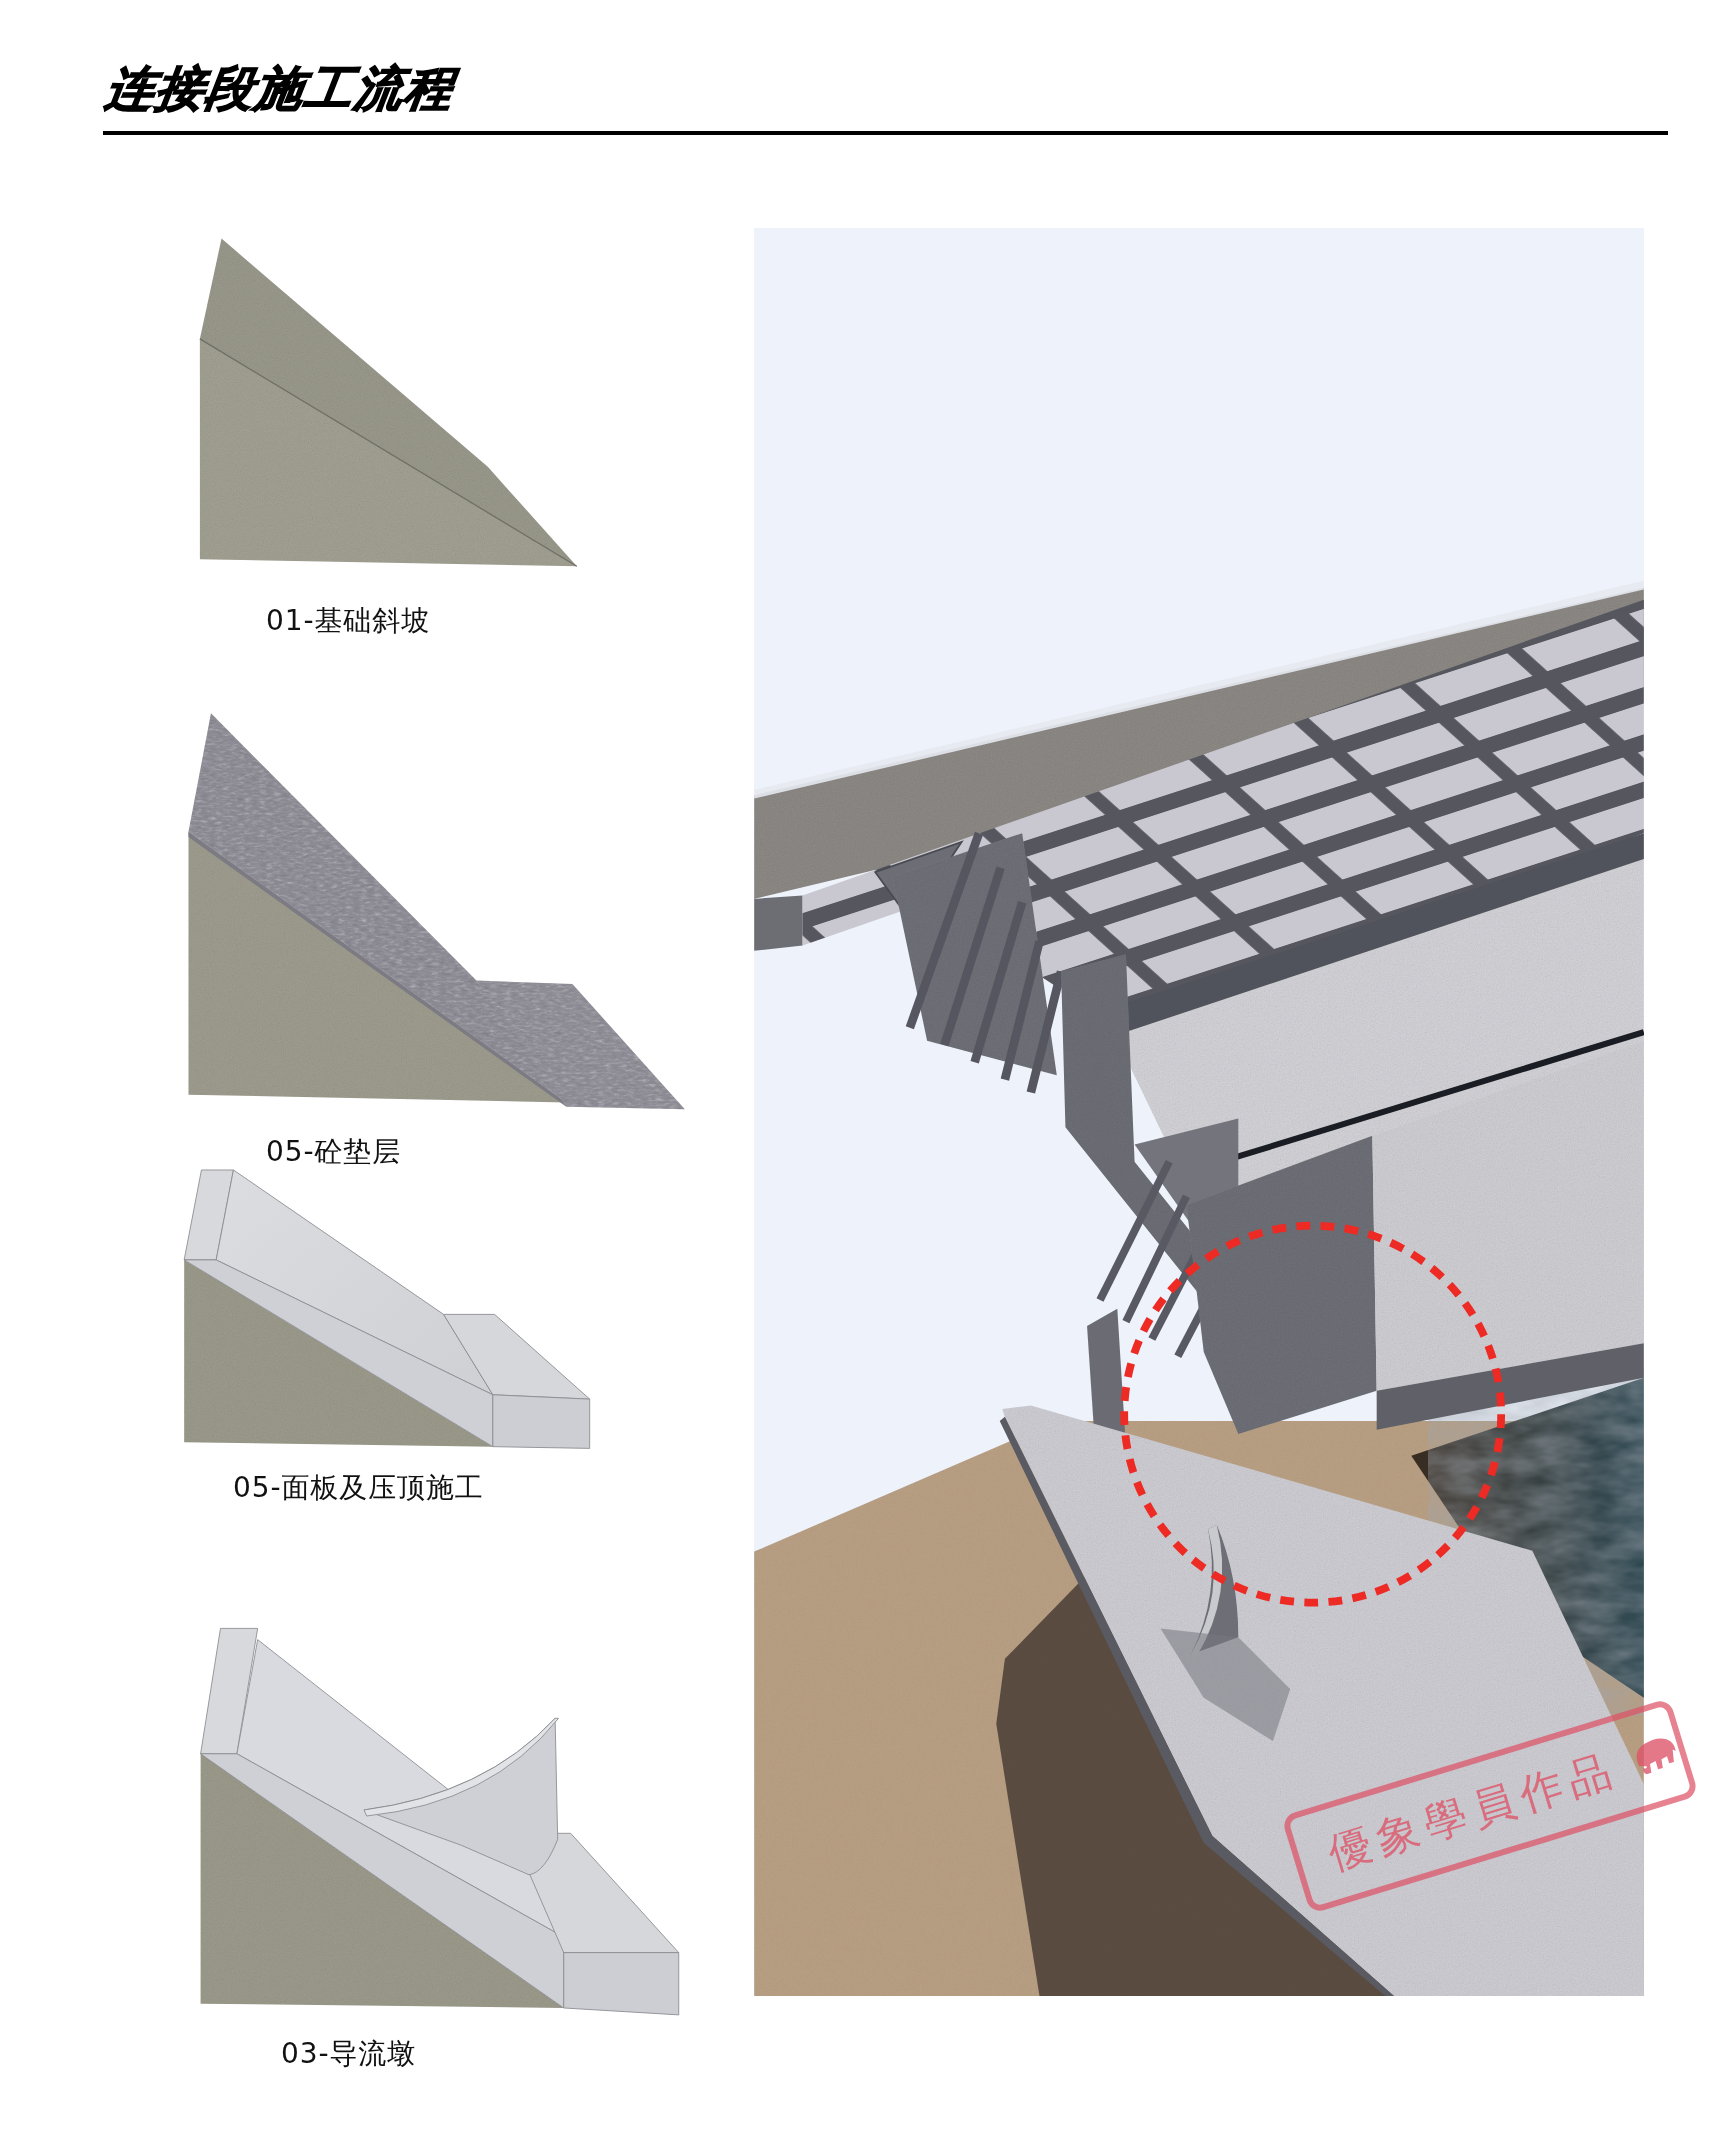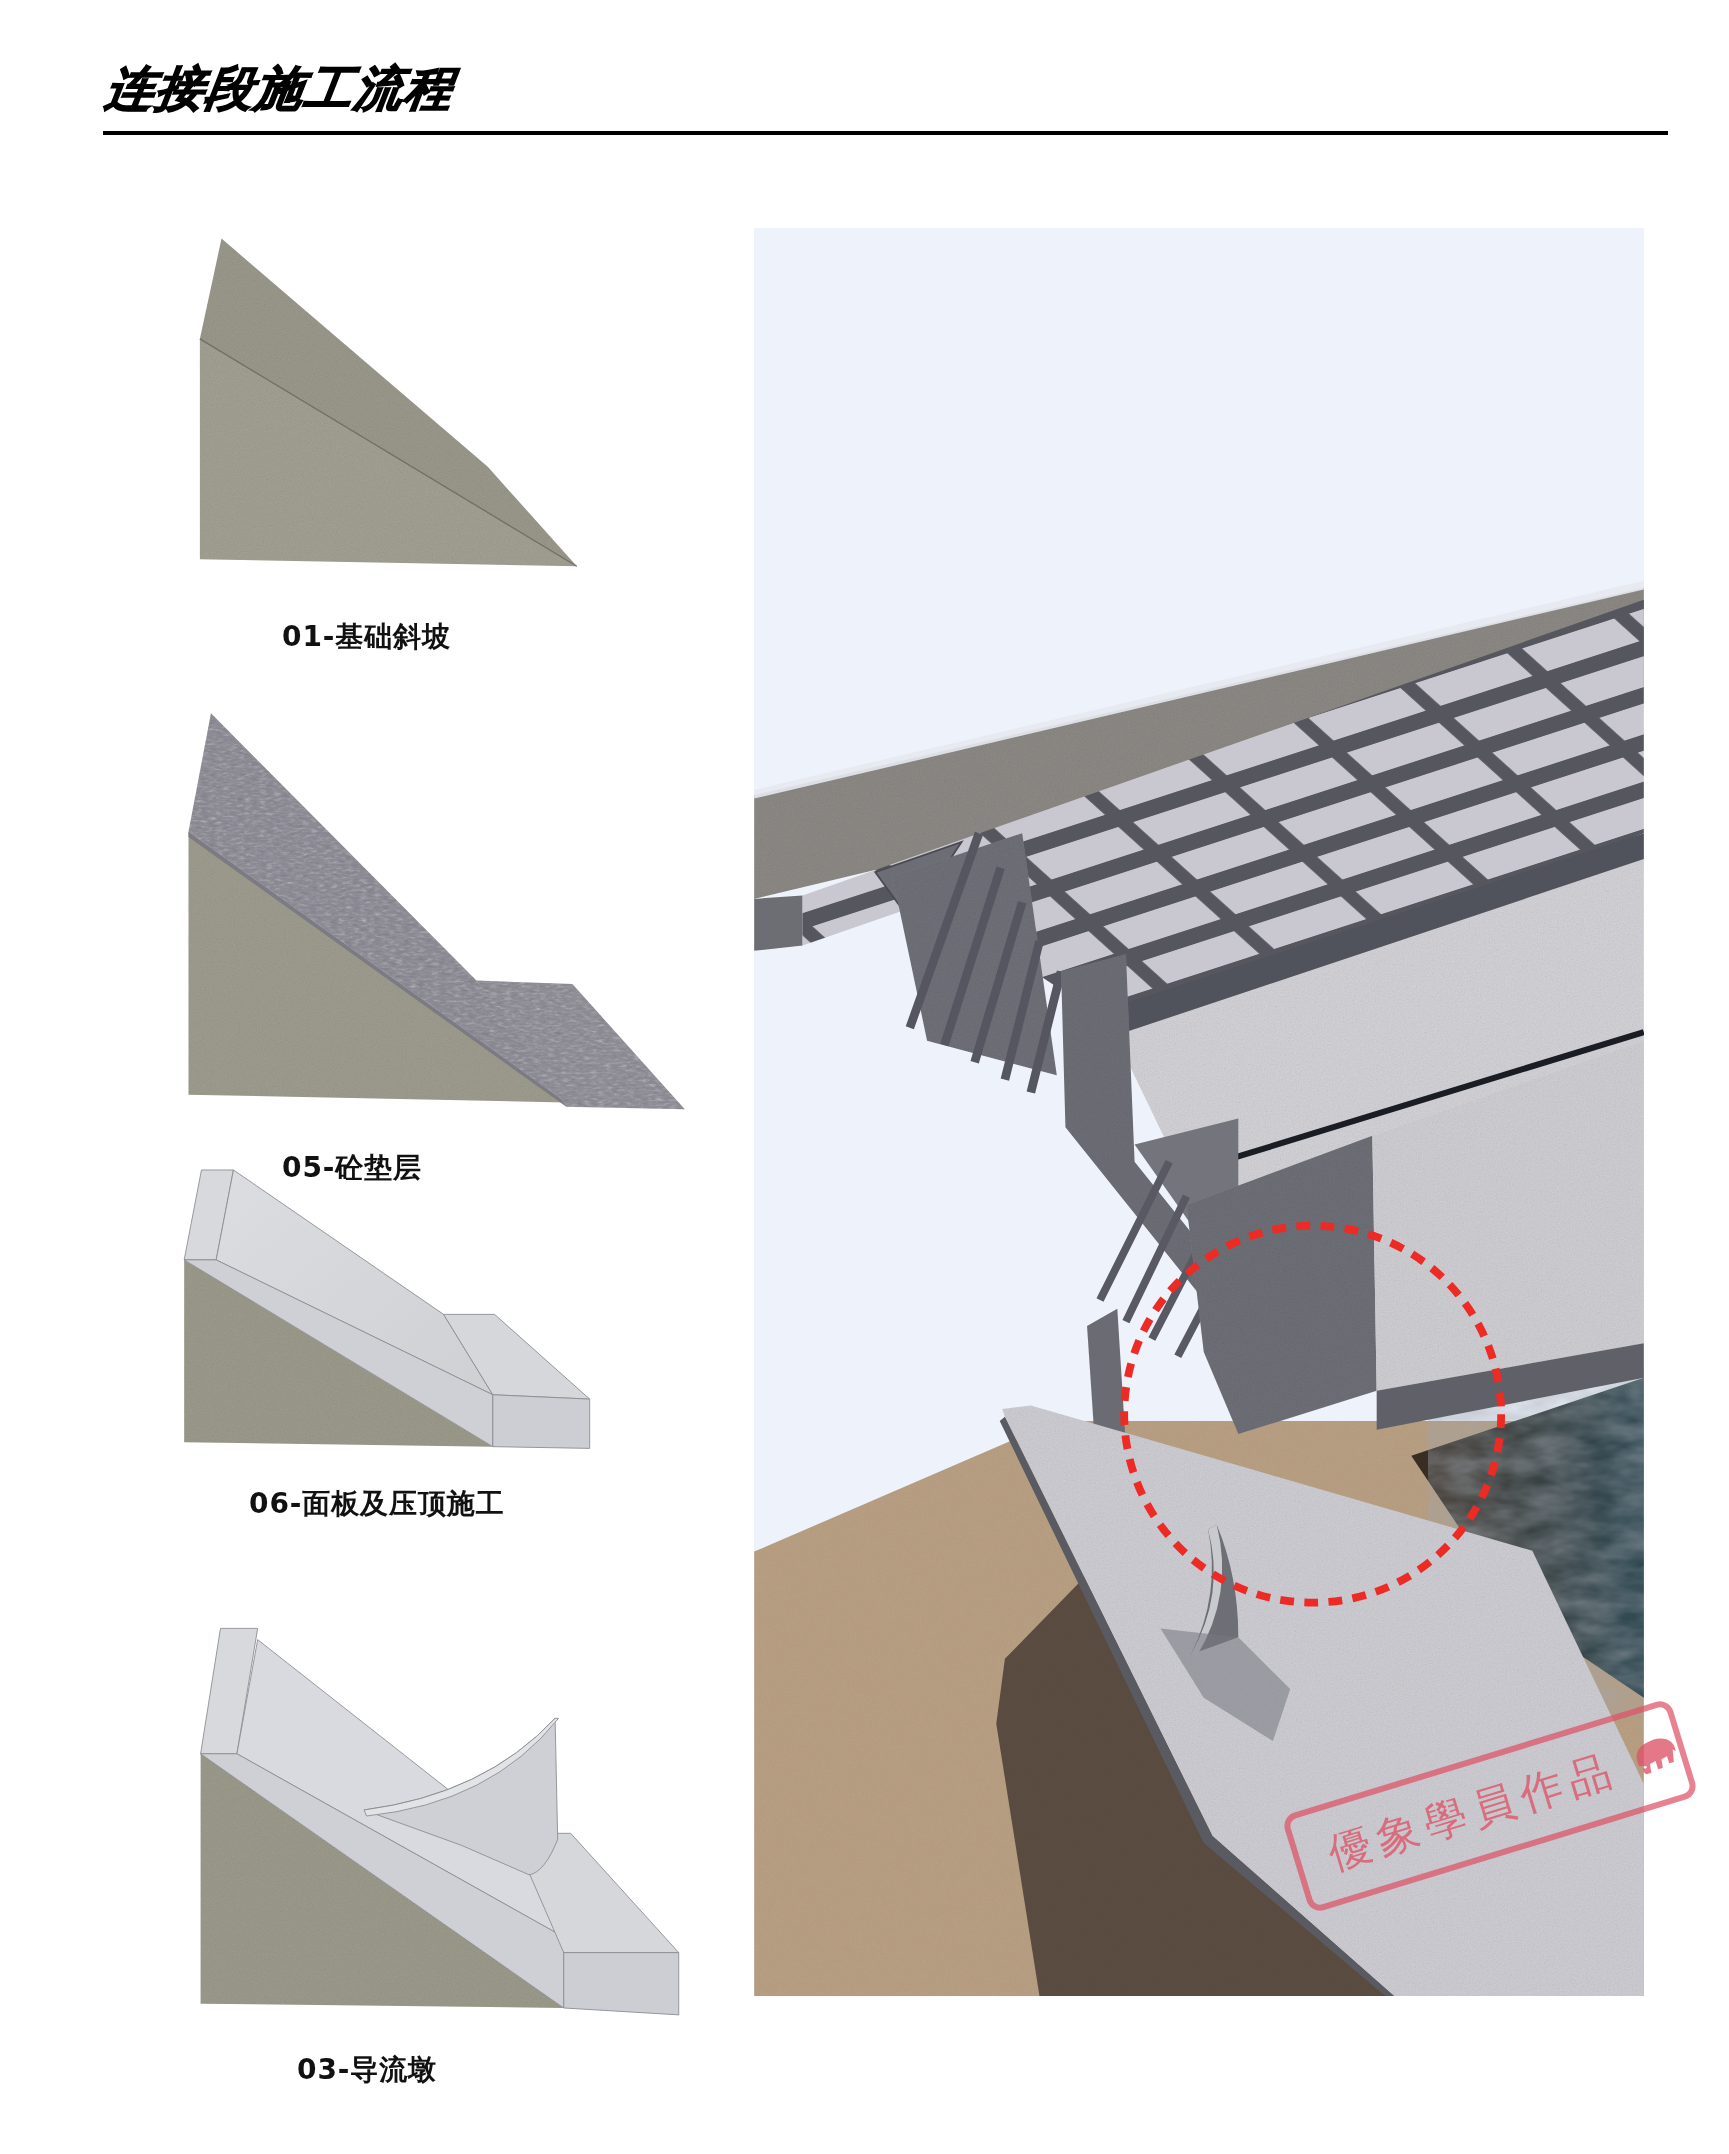--- a/index.html
+++ b/index.html
@@ -5,22 +5,22 @@
   html, body { margin: 0; padding: 0; background: #ffffff; }
   body { width: 1729px; height: 2155px; position: relative; overflow: hidden;
          font-family: "DejaVu Sans", "Liberation Sans", sans-serif; }
   .page-title { position: absolute; left: 102px; top: 57px; margin: 0;
          font-family: "DejaVu Sans", sans-serif; font-weight: 900; font-style: italic;
          font-size: 48px; line-height: 62px; color: #000; letter-spacing: 1.7px;
          transform: skewX(-8deg); transform-origin: left bottom; -webkit-text-stroke: 1.3px #000; }
   .title-rule { position: absolute; left: 103px; top: 131px; width: 1565px; height: 4.3px; background: #000; }
   .step { position: absolute; }
   .step svg { position: absolute; left: 0; top: 0; overflow: visible; }
-  .step-label { position: absolute; margin: 16px; font-family: "DejaVu Sans", sans-serif;
-         font-weight: bold; font-size: 28px; line-height: 35px; color: #111; white-space: nowrap; letter-spacing: 0.9px; text-align: right; }
+  .step-label { position: absolute; margin: 0; font-family: "DejaVu Sans", sans-serif;
+         font-weight: normal; font-size: 28px; line-height: 35px; color: #111; white-space: nowrap; letter-spacing: 0.9px; text-align: right; }
   .render-panel { position: absolute; left: 754px; top: 228px; width: 890px; height: 1768px;
          background: #edf2fb; overflow: hidden; }
   .render-panel svg { position: absolute; left: 0; top: 0; }
   .stamp { position: absolute; left: 1287px; top: 1755px; width: 406px; height: 102px;
          border: 6px solid rgba(222, 82, 102, 0.72); border-radius: 14px;
          transform: rotate(-17deg); transform-origin: center; box-sizing: border-box;
          display: flex; align-items: center; padding-left: 29px; gap: 15.6px; }
   .stamp-text { font-family: "DejaVu Sans", sans-serif; font-size: 43px; line-height: 52px;
          color: rgba(222, 82, 102, 0.78); letter-spacing: 7px; white-space: nowrap; }
   .stamp-icon { width: 69px; height: 55px; display: inline-block; }
@@ -110,21 +110,21 @@
     <polygon points="233,1353 270,1353 250,1457 213,1457" fill="#d8d9dd" stroke="#8a8b90" stroke-width="1"></polygon>
 
     <polygon points="270,1353 513,1520 570,1613 250,1457" fill="url(#conc3)" stroke="#8a8b90" stroke-width="1"></polygon>
 
     <polygon points="213,1457 250,1457 570,1613 570,1673" fill="#cfd0d5" stroke="#8a8b90" stroke-width="1"></polygon>
 
     <polygon points="513,1520 572,1520 682,1618 570,1613" fill="#d6d7db" stroke="#8a8b90" stroke-width="1"></polygon>
 
     <polygon points="570,1613 682,1618 682,1675 570,1673" fill="#cdced3" stroke="#8a8b90" stroke-width="1"></polygon>
   </svg>
-  <p class="step-label" style="left:233px;top:1470px;">06-面板及压顶施工</p>
+  <p class="step-label" style="left:233px;top:1470px;">05-面板及压顶施工</p>
 </div>
 
 <div class="step" style="left:0;top:0;width:709px;height:2093px;">
   <svg width="709" height="2093" viewBox="0 0 820 2420">
     <defs>
       <filter id="grain4" x="0" y="0" width="100%" height="100%">
         <feTurbulence type="fractalNoise" baseFrequency="0.9" numOctaves="2" seed="17" result="n"></feTurbulence>
         <feColorMatrix in="n" type="saturate" values="0" result="g"></feColorMatrix>
         <feComponentTransfer in="g" result="g2">
             <feFuncA type="table" tableValues="0 0.3"></feFuncA>

